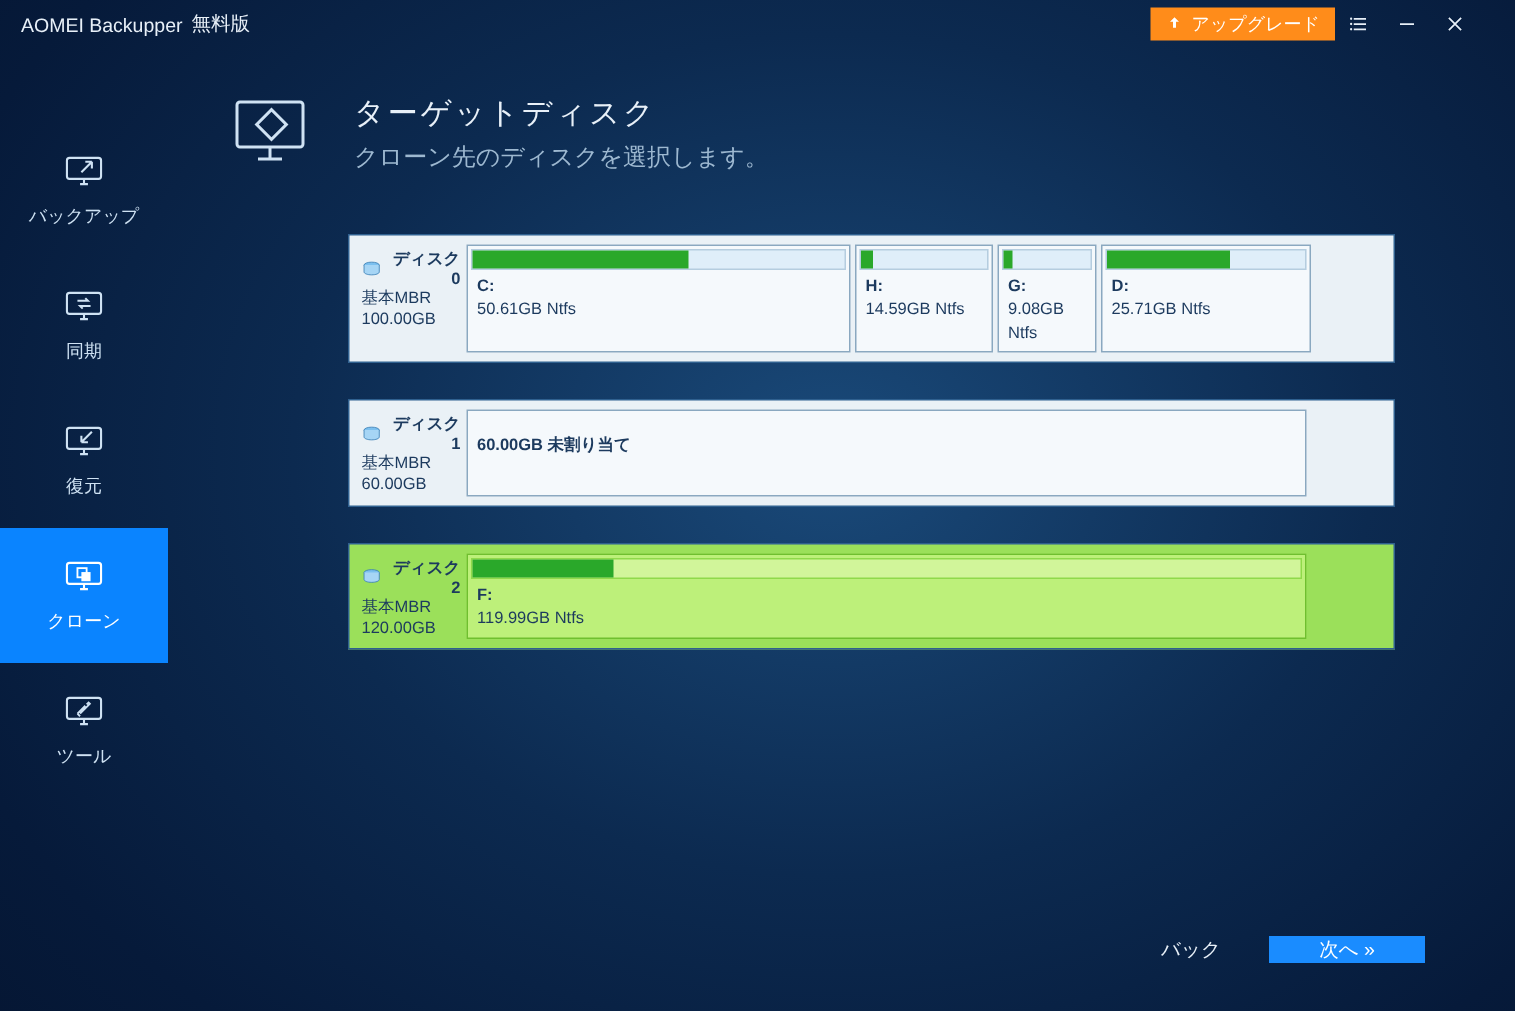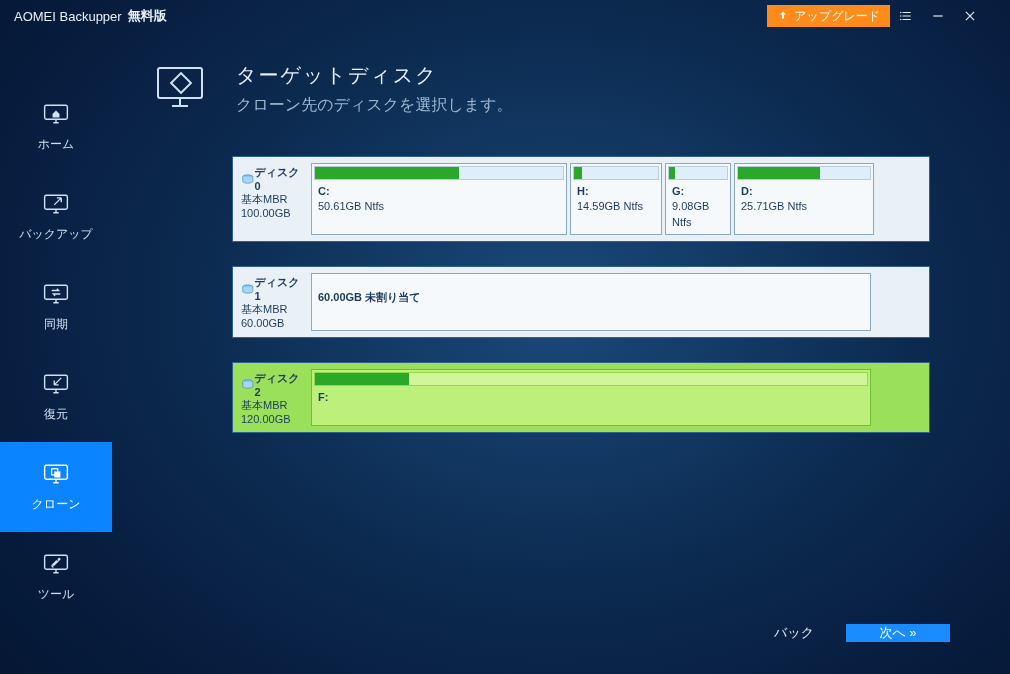--- a/index.html
+++ b/index.html
@@ -10,21 +10,21 @@
   background: radial-gradient(ellipse 900px 700px at 55% 45%, #1a4a7a 0%, #0c2a50 40%, #061a3a 70%, #04122b 100%);
   display: flex; flex-direction: column; position: relative;
 }
 
 
 .titlebar {
   height: 32px; display: flex; align-items: center; padding: 0 24px 0 14px;
   color: #e8f0f8; font-size: 13px;
 }
 .titlebar .title-main { font-weight: 400; }
-.titlebar .title-sub { margin-left: 6px; font-weight: 700; }
+.titlebar .title-sub { margin-left: 6px; font-weight: 400; }
 .titlebar .spacer { flex: 1; }
 .upgrade-btn {
   background: #ff8c1a; color: #fff; height: 22px; padding: 0 10px;
   display: flex; align-items: center; gap: 5px; cursor: pointer; font-size: 12px;
 }
 .upgrade-btn svg { width: 12px; height: 12px; }
 .tb-icon {
   width: 32px; height: 32px; display: flex; align-items: center; justify-content: center;
   color: #e8f0f8; cursor: pointer;
 }
@@ -50,21 +50,21 @@
 .header-text p { color: #9db8d0; font-size: 16px; }
 
 
 .disks { display: flex; flex-direction: column; gap: 24px; margin-left: 80px; margin-right: 20px; }
 .disk-card {
   background: #eaf1f6; border: 1px solid #2f608f; display: flex; padding: 6px;
   cursor: pointer; min-height: 68px;
 }
 .disk-card.selected { background: #9be05a; }
 .disk-meta { width: 72px; padding: 2px 4px 0 2px; }
-.disk-meta .disk-name { display: flex; align-items: center; gap: 0; font-size: 11px; font-weight: bold; color: #1c3a5e; }
+.disk-meta .disk-name { display: flex; align-items: center; gap: 0; font-size: 11px; font-weight: bold; color: #1c3a5e; text-align: right; }
 .disk-meta .disk-name svg { width: 14px; height: 12px; }
 .disk-meta .disk-type, .disk-meta .disk-size { font-size: 11px; color: #1c3a5e; line-height: 1.3; }
 .partitions { flex: 1; display: flex; gap: 3px; }
 .part {
   border: 1px solid #8aa8c0; background: #f5f9fc; display: flex; flex-direction: column;
   padding: 0; position: relative;
 }
 .disk-card.selected .part { background: #bdf07a; border-color: #6fbf2f; }
 .part-bar { height: 14px; margin: 2px; position: relative; background: #dfeef9; border: 1px solid #b5cddf; }
 .disk-card.selected .part-bar { background: #d1f59a; border-color: #8fd94a; }
@@ -114,28 +114,20 @@
     <div class="tb-icon">
       <svg viewBox="0 0 24 24">
           <path stroke="currentColor" stroke-width="2" d="M5 5l14 14M19 5L5 19"></path>
         </svg>
     </div>
   </div>
 
   <div class="body">
 
     <div class="sidebar">
-      <div class="nav-item">
-        <svg viewBox="0 0 32 24">
-            <rect x="3" y="2" width="26" height="16" rx="2" fill="none" stroke="currentColor" stroke-width="1.6"></rect>
-            <path d="M13 22h6M16 18v4" stroke="currentColor" stroke-width="1.6"></path>
-            <path d="M12 12l4-4 4 4v4h-8z" fill="currentColor"></path>
-          </svg>
-        <span>ホーム</span>
-      </div>
       <div class="nav-item">
         <svg viewBox="0 0 32 24">
             <rect x="3" y="2" width="26" height="16" rx="2" fill="none" stroke="currentColor" stroke-width="1.6"></rect>
             <path d="M13 22h6M16 18v4" stroke="currentColor" stroke-width="1.6"></path>
             <path d="M14 13l8-8m0 0h-5m5 0v5" stroke="currentColor" stroke-width="1.6" fill="none"></path>
           </svg>
         <span>バックアップ</span>
       </div>
       <div class="nav-item">
         <svg viewBox="0 0 32 24">
@@ -267,20 +259,21 @@
               <div class="disk-type">基本MBR</div>
               <div class="disk-size">120.00GB</div>
             </div>
             <div class="partitions">
               <div class="part" style="width: 560px;">
                 <div class="part-bar">
                   <div class="used" style="width:17%"></div>
                 </div>
                 <div class="part-info">
                   <div class="drive">F:</div>
+                  <div>119.99GB Ntfs</div>
                 </div>
               </div>
             </div>
           </div>
         </div>
 
       <div class="footer">
         <div class="back-btn">バック</div>
         <div class="next-btn">次へ »</div>
       </div>

